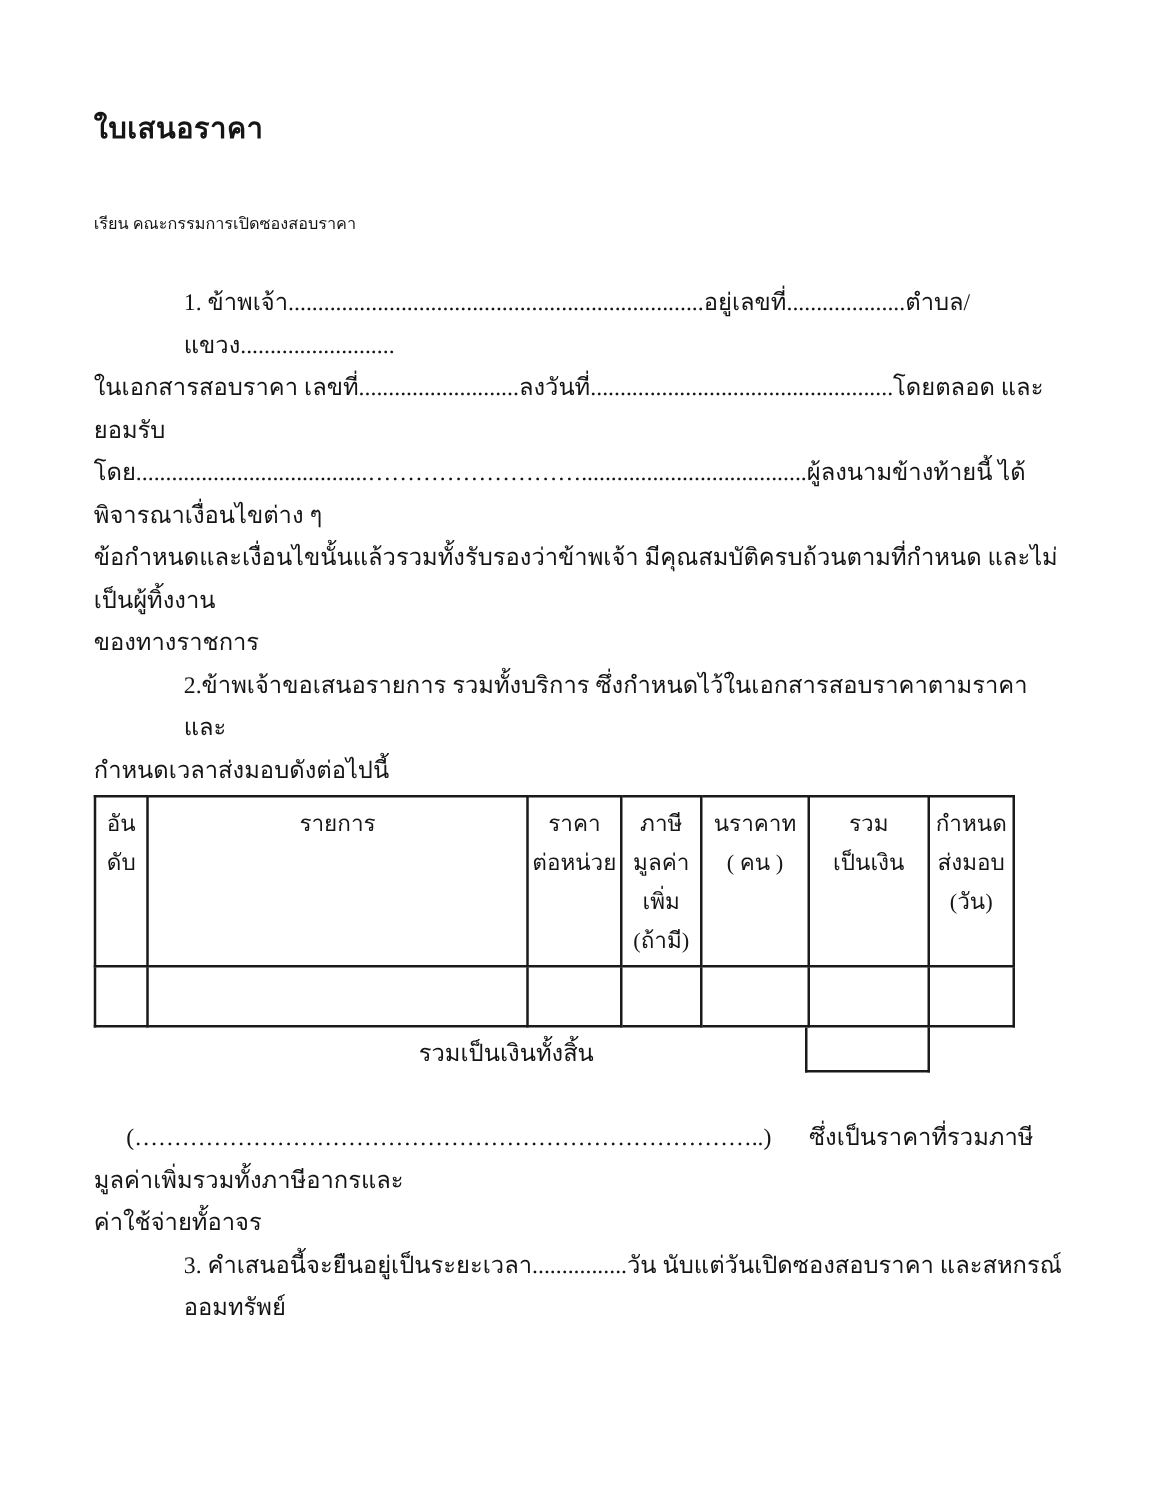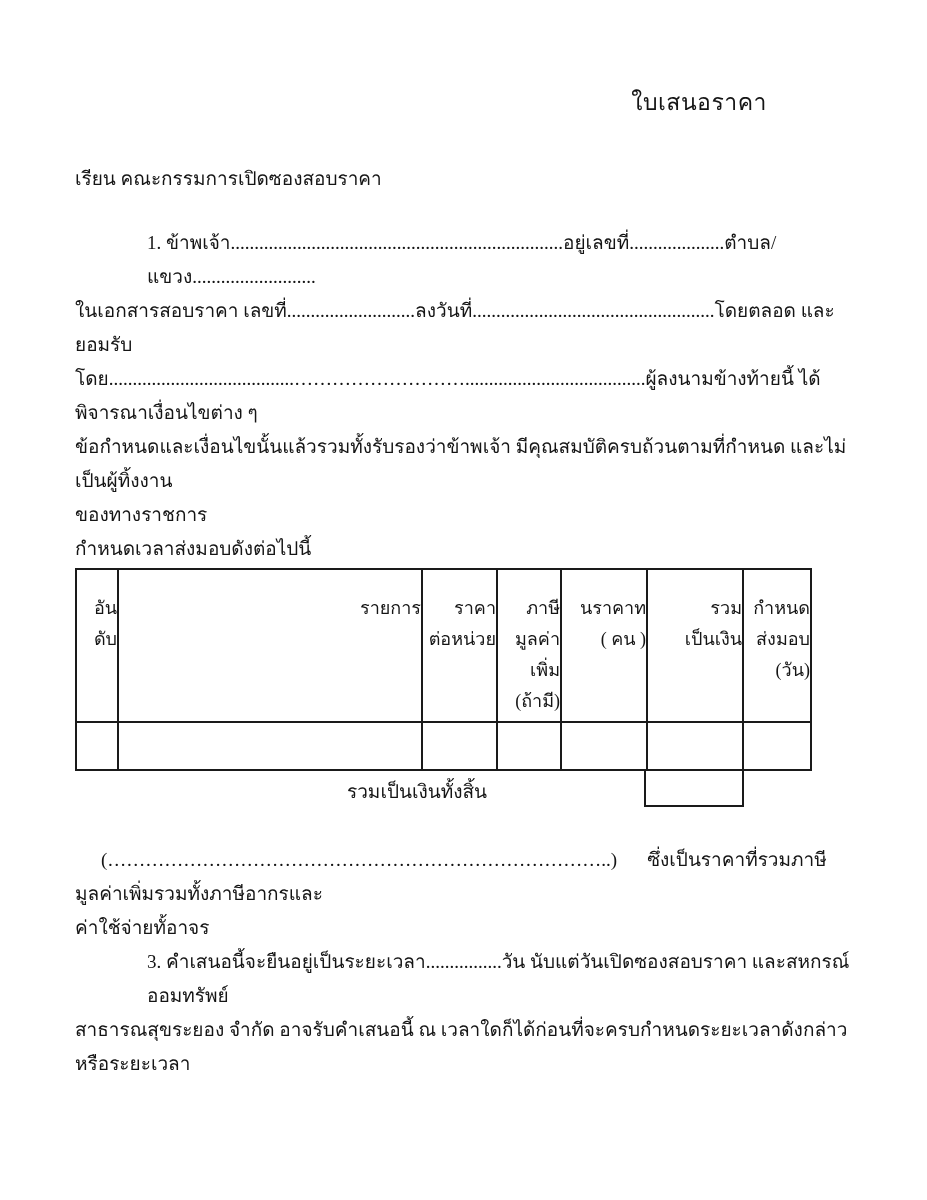--- a/index.html
+++ b/index.html
@@ -11,29 +11,29 @@
   }
   .page {
     box-sizing: border-box;
     width: 927px; height: 1200px;
     padding: 88px 70px 0 75px;
     overflow: hidden;
     position: relative;
   }
   .doc-title {
     font-size: 23px;
-    font-weight: 400;
-    text-align: right;
+    font-weight: 700;
+    text-align: left;
     margin: 0 90px 0 0;
     line-height: 30px;
     letter-spacing: 0.5px;
   }
   .salutation {
     margin-top: 48px;
-    font-size: 19px;
+    font-size: 13px;
     line-height: 26px;
   }
   .doc-body { margin-top: 34px; }
   .line {
     font-size: 19px;
     line-height: 34px;
     white-space: normal;
     overflow-wrap: break-word;
   }
   .indent { padding-left: 72px; }
@@ -46,42 +46,42 @@
   }
   table.items th, table.items td {
     border: 2px solid #1a1a1a;
     font-weight: 400;
     font-size: 18px;
     vertical-align: top;
     padding: 0;
   }
   table.items th {
     height: 128px;
-    text-align: right;
-    padding-top: 23px;
+    text-align: center;
+    padding-top: 6px;
     line-height: 31px;
     white-space: pre-line;
   }
   table.items td.entry { height: 46px; }
   .col-no { width: 42px; }
   .col-item { width: 304px; }
   .col-unitprice { width: 75px; }
   .col-vat { width: 64px; }
   .col-qty { width: 86px; }
   .col-amount { width: 96px; }
   .col-delivery { width: 68px; }
 
   .total-strip {
     position: relative;
     width: 735px;
     height: 40px;
   }
   .total-label {
     position: absolute;
-    left: 272px; top: 5px;
+    left: 260px; top: 5px;
     font-size: 19px;
   }
   .total-box {
     position: absolute;
     left: 569px; top: 0;
     width: 100px; height: 36px;
     box-sizing: border-box;
     border: 2px solid #1a1a1a;
     border-top: none;
   }
@@ -102,20 +102,21 @@
 
     <div>
       <div class="line indent">1. ข้าพเจ้า......................................................................อยู่เลขที่....................ตำบล/แขวง..........................</div>
       <div class="line">ในเอกสารสอบราคา เลขที่...........................ลงวันที่...................................................โดยตลอด  และยอมรับ</div>
       <div class="line">โดย.......................................………………………......................................ผู้ลงนามข้างท้ายนี้ ได้พิจารณาเงื่อนไขต่าง ๆ</div>
       <div class="line">ข้อกำหนดและเงื่อนไขนั้นแล้วรวมทั้งรับรองว่าข้าพเจ้า มีคุณสมบัติครบถ้วนตามที่กำหนด  และไม่เป็นผู้ทิ้งงาน</div>
       <div class="line">ของทางราชการ</div>
     </div>
 
     <div>
+      <div class="line indent">2.ข้าพเจ้าขอเสนอรายการ รวมทั้งบริการ   ซึ่งกำหนดไว้ในเอกสารสอบราคาตามราคา  และ</div>
       <div class="line">กำหนดเวลาส่งมอบดังต่อไปนี้</div>
     </div>
 
     <table class="items">
       <colgroup>
         <col class="col-no">
         <col class="col-item">
         <col class="col-unitprice">
         <col class="col-vat">
         <col class="col-qty">
@@ -160,18 +161,17 @@
       <div class="total-box"></div>
     </div>
 
     <div class="line price-note">
       <span class="paren-blank">(……………………………………………………………………..)</span><span>ซึ่งเป็นราคาที่รวมภาษีมูลค่าเพิ่มรวมทั้งภาษีอากรและ</span>
     </div>
     <div class="line">ค่าใช้จ่ายทั้อาจร</div>
 
     <div>
       <div class="line indent">3. คำเสนอนี้จะยืนอยู่เป็นระยะเวลา................วัน  นับแต่วันเปิดซองสอบราคา  และสหกรณ์ออมทรัพย์</div>
-      <div class="line">สาธารณสุขระยอง จำกัด อาจรับคำเสนอนี้ ณ  เวลาใดก็ได้ก่อนที่จะครบกำหนดระยะเวลาดังกล่าว  หรือระยะเวลา</div>
 
     </div>
 
   </div>
 </div>
 
 </body></html>

